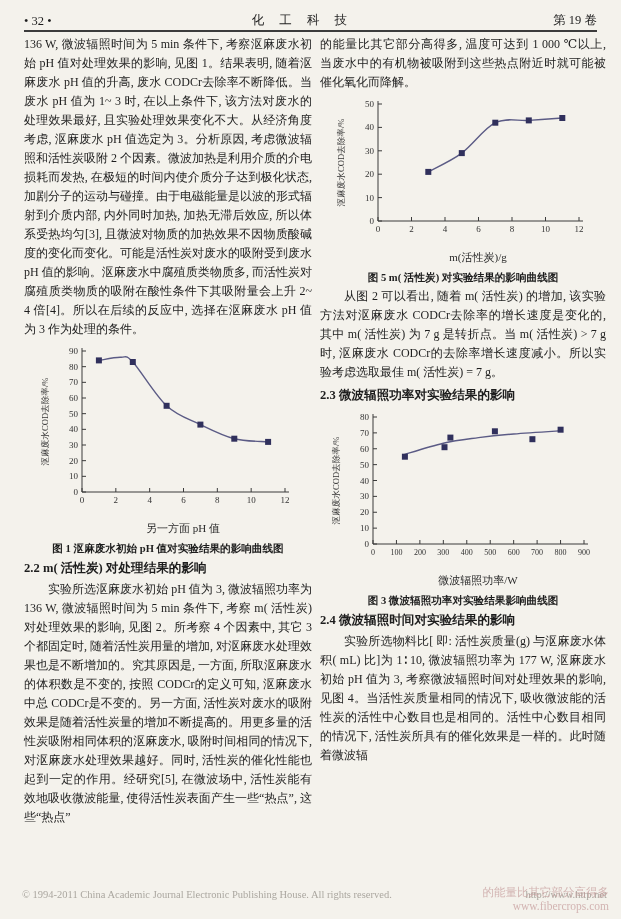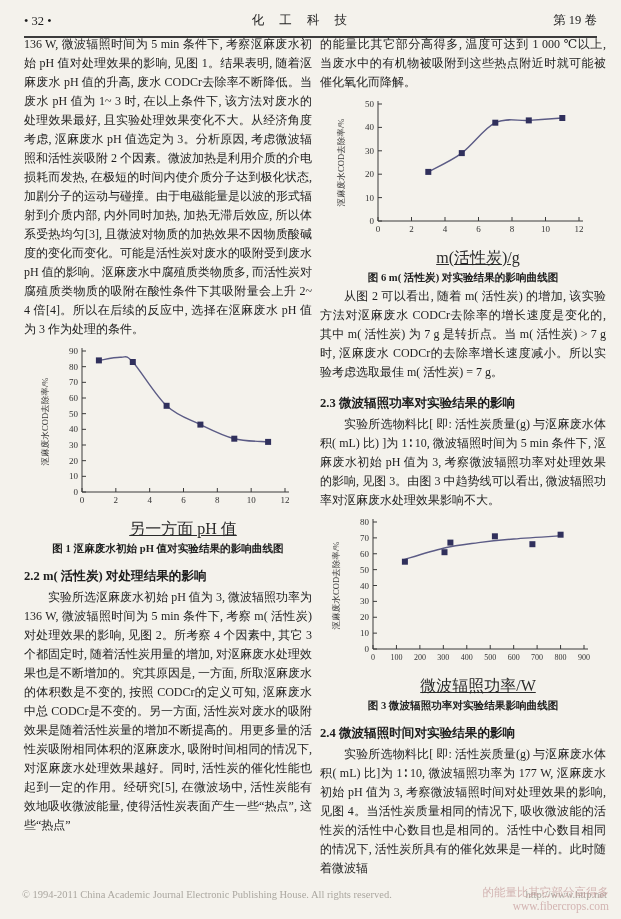--- a/index.html
+++ b/index.html
@@ -5,32 +5,32 @@
   html,body{margin:0;padding:0}
   body{
     width:621px;height:919px;position:relative;overflow:hidden;
     background:#f4f2ec;
     font-family:"Liberation Serif","DejaVu Serif",serif;
     color:#1d1d1d;
   }
   .header{
     position:absolute;top:12px;left:24px;right:24px;
     display:flex;justify-content:space-between;align-items:flex-end;
-    font-size:12.5px;padding-bottom:7px;border-bottom:2px solid #3c3c3c;
+    font-size:12.5px;padding-bottom:1px;border-bottom:2px solid #3c3c3c;
   }
   .header .journal{letter-spacing:6px;}
   .col{position:absolute;top:35px;font-size:12px;line-height:19px;text-align:justify;}
   .col-left{left:24px;width:288px;}
   .col-right{left:320px;width:286px;}
   p.para{margin:0;}
   p.indent{text-indent:2em;}
-  h3.sec{font-size:12.6px;font-weight:bold;margin:12px 0 2px;text-align:left;}
+  h3.sec{font-size:12.6px;font-weight:bold;margin:4px 0 2px;text-align:left;}
   .figure{margin:4px 0 2px;text-align:center;}
   .chart{display:inline-block;line-height:0;}
-  .fig-xlabel{font-size:16px;line-height:13px;text-align:center;padding-left:30px;margin-top:1px;color:#2a2a2a;text-decoration:underline;}
+  .fig-xlabel{font-size:11px;line-height:13px;text-align:center;padding-left:30px;margin-top:1px;color:#2a2a2a;}
   .fig-caption{font-size:10.6px;line-height:13px;font-weight:bold;text-align:center;margin:7px 0 3px;}
   .wm-cnki{
     position:absolute;left:22px;right:14px;top:889px;
     display:flex;justify-content:space-between;
     font-size:10.5px;color:rgba(125,120,112,0.62);white-space:nowrap;
   }
   .wm-site{
     position:absolute;right:12px;top:885px;text-align:right;
     font-size:11.5px;line-height:14px;color:rgba(195,150,150,0.68);
   }
@@ -137,27 +137,26 @@
           <text x="245" y="136" text-anchor="middle" fill="#333" font-size="9">12</text>
           <text transform="rotate(-90)" x="-66.5" y="10" text-anchor="middle" fill="#333" font-size="8.6">沤麻废水COD去除率/%</text>
           <path d="M 94.25 75.86 C 99.8 72.7, 116.6 65.3, 127.8 57.1 C 138.9 49.0, 150.1 32.2, 161.3 26.7 C 172.4 21.3, 183.6 25.2, 194.8 24.4 C 205.9 23.6, 222.7 22.4, 228.3 22.0" fill="none" stroke="#5b5b85" stroke-width="1.4"></path>
           <rect x="91.3" y="72.9" width="6" height="6" fill="#30305c"></rect>
           <rect x="124.8" y="54.1" width="6" height="6" fill="#30305c"></rect>
           <rect x="158.3" y="23.7" width="6" height="6" fill="#30305c"></rect>
           <rect x="191.8" y="21.4" width="6" height="6" fill="#30305c"></rect>
           <rect x="225.3" y="19.0" width="6" height="6" fill="#30305c"></rect>
         </svg></div>
     <div class="fig-xlabel">m(活性炭)/g</div>
-    <div class="fig-caption">图 6  m( 活性炭) 对实验结果的影响曲线图</div>
+    <div class="fig-caption">图 5  m( 活性炭) 对实验结果的影响曲线图</div>
   </div>
 
   <p class="para indent">从图 2 可以看出, 随着 m( 活性炭) 的增加, 该实验方法对沤麻废水 CODCr去除率的增长速度是变化的, 其中 m( 活性炭) 为 7 g 是转折点。当 m( 活性炭) &gt; 7 g 时, 沤麻废水 CODCr的去除率增长速度减小。所以实验考虑选取最佳 m( 活性炭) = 7 g。</p>
 
   <h3 class="sec">2.3  微波辐照功率对实验结果的影响</h3>
-  <p class="para indent">实验所选物料比[ 即: 活性炭质量(g) 与沤麻废水体积( mL) 比) ]为 1∶ 10, 微波辐照时间为 5 min 条件下, 沤麻废水初始 pH 值为 3, 考察微波辐照功率对处理效果的影响, 见图 3。由图 3 中趋势线可以看出, 微波辐照功率对沤麻废水处理效果影响不大。</p>
 
   <div class="figure">
     <div class="chart"><svg width="268" height="158" viewBox="0 0 268 158" font-family="Liberation Serif, serif" font-size="9">
           <line x1="44" y1="5" x2="44" y2="135" stroke="#3b3b3b" stroke-width="1"></line>
           <line x1="44" y1="135" x2="259" y2="135" stroke="#3b3b3b" stroke-width="1"></line>
           <line x1="44" y1="135" x2="48" y2="135" stroke="#3b3b3b" stroke-width="1"></line>
           <text x="40" y="138" text-anchor="end" fill="#333">0</text>
           <line x1="44" y1="119.125" x2="48" y2="119.125" stroke="#3b3b3b" stroke-width="1"></line>
           <text x="40" y="122.125" text-anchor="end" fill="#333">10</text>
           <line x1="44" y1="103.25" x2="48" y2="103.25" stroke="#3b3b3b" stroke-width="1"></line>

